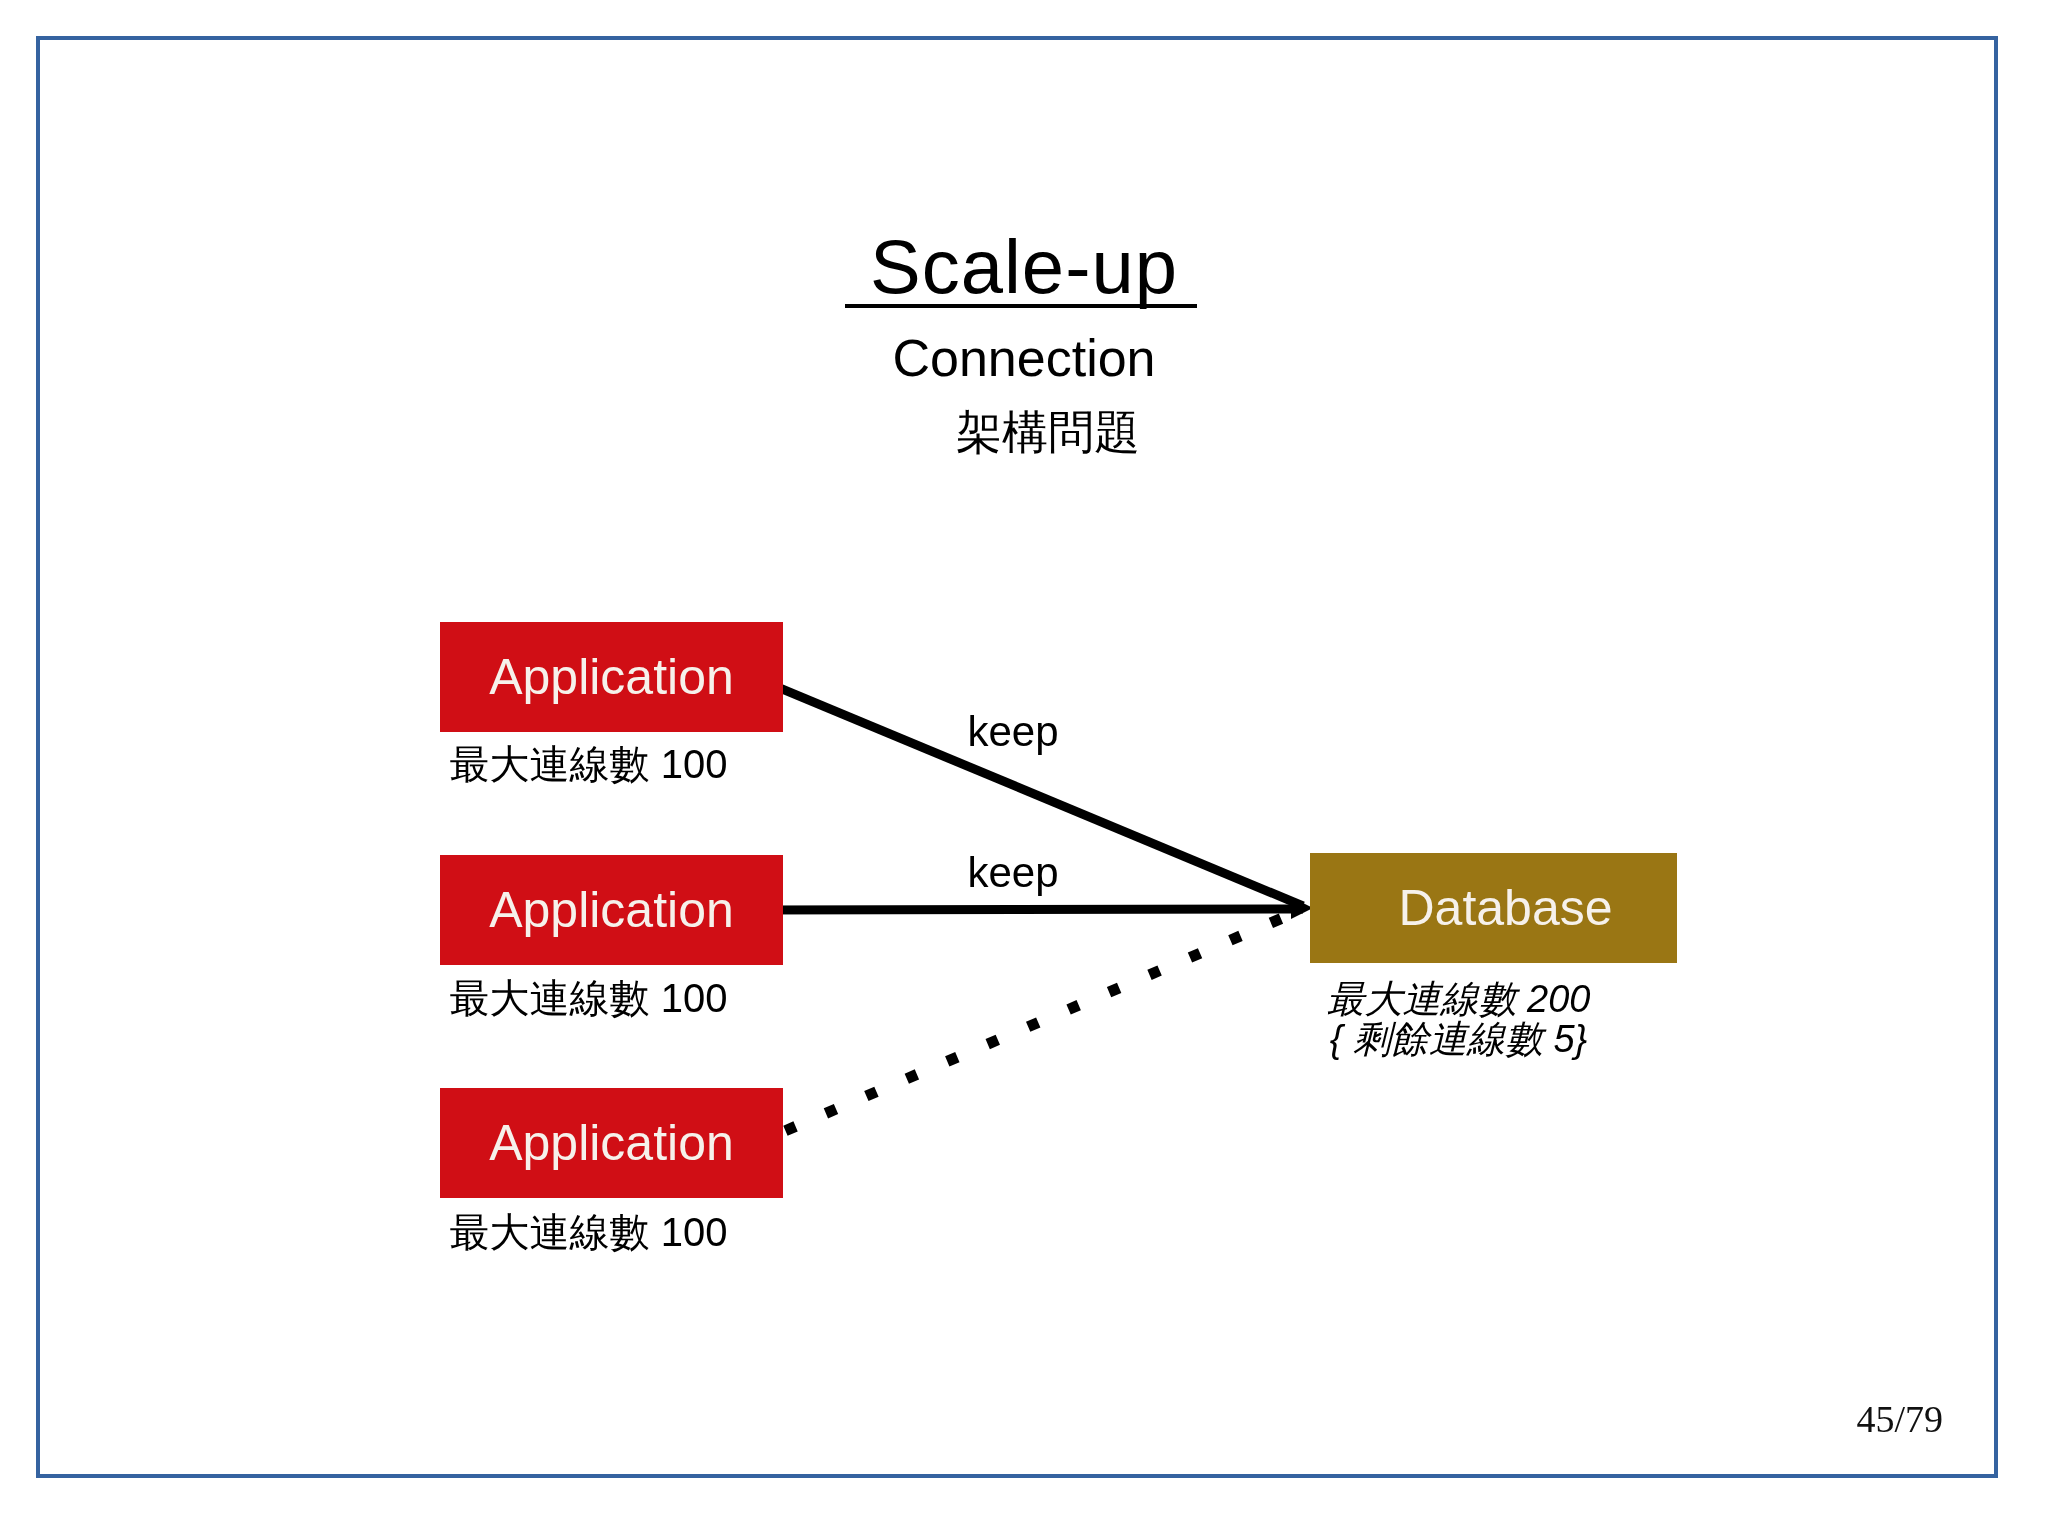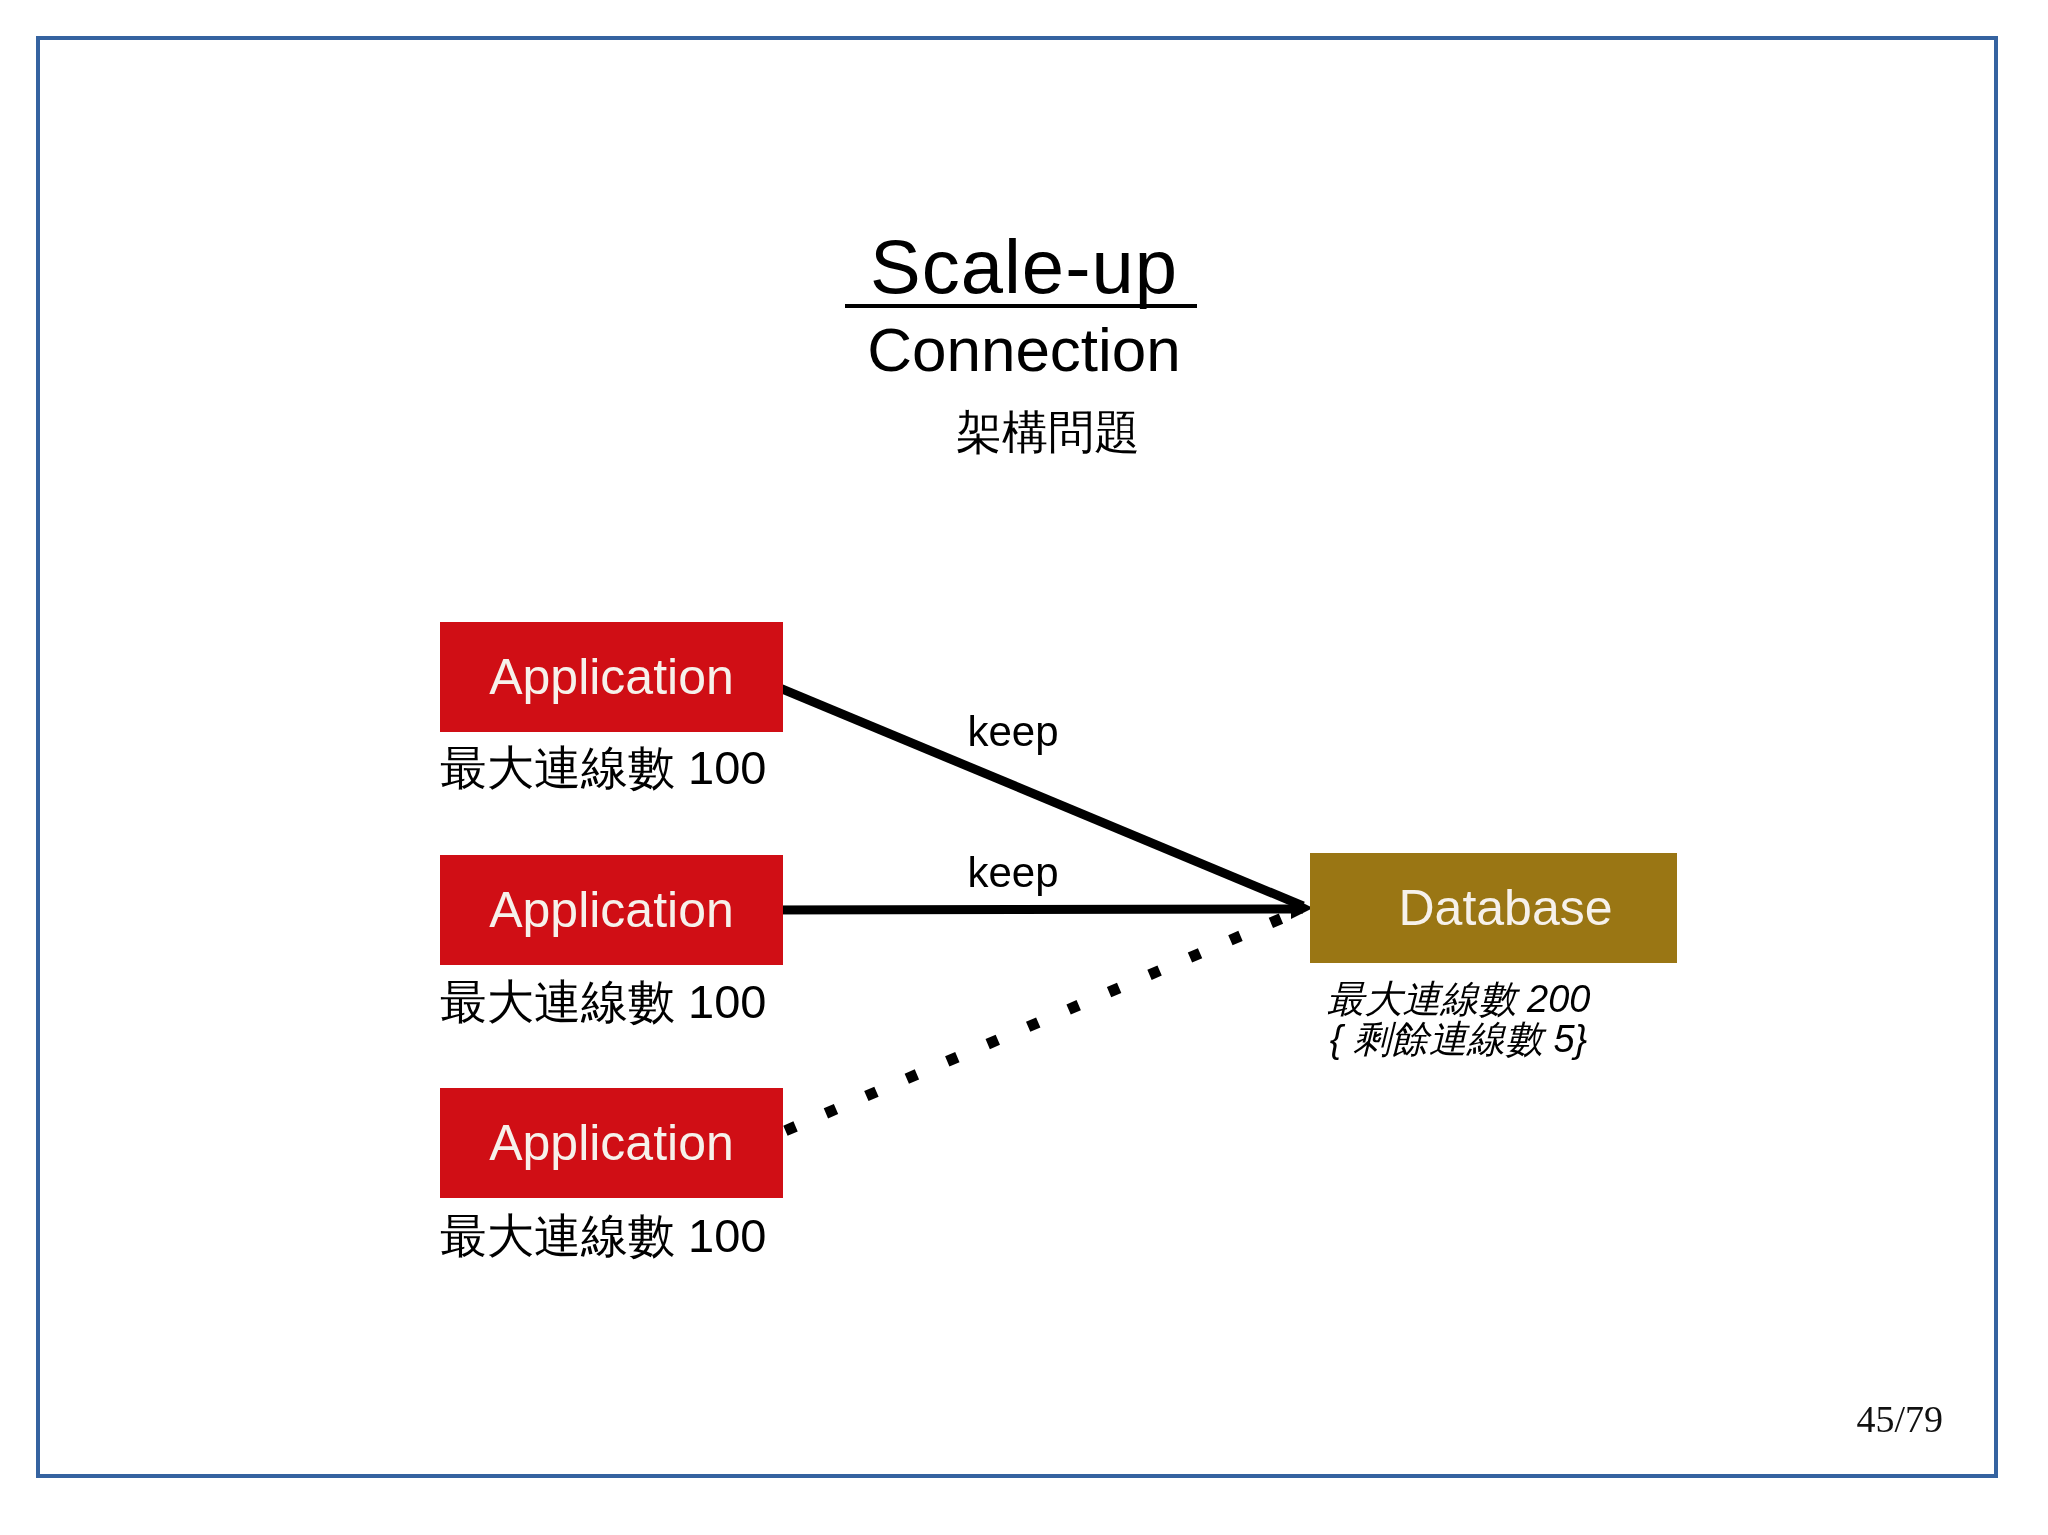--- a/index.html
+++ b/index.html
@@ -47,24 +47,24 @@
     position: absolute;
     left: 845px;
     top: 304px;
     width: 352px;
     height: 4px;
     background: #000000;
   }
   .subtitle {
     position: absolute;
     left: 0;
-    top: 319px;
+    top: 332px;
     width: 2048px;
     text-align: center;
-    font-size: 62px;
+    font-size: 52px;
     line-height: 1;
     color: #000000;
   }
   .subtitle2 {
     position: absolute;
     left: 0;
     top: 409px;
     width: 2048px;
     text-align: center;
     font-size: 46px;
@@ -85,21 +85,21 @@
   .node.app { background: #D00E15; left: 440px; }
   .node.db  { background: #9A7614; left: 1310px; top: 853px; padding-left: 24px; }
   .app1 { top: 622px; }
   .app2 { top: 855px; }
   .app3 { top: 1088px; }
   .node-caption {
     position: absolute;
     left: 440px;
     width: 297px;
     text-align: center;
-    font-size: 47px;
+    font-size: 40px;
     line-height: 1;
     color: #000000;
     white-space: nowrap;
   }
   .cap1 { top: 744px; }
   .cap2 { top: 978px; }
   .cap3 { top: 1212px; }
   .db-caption {
     position: absolute;
     left: 1280px;

